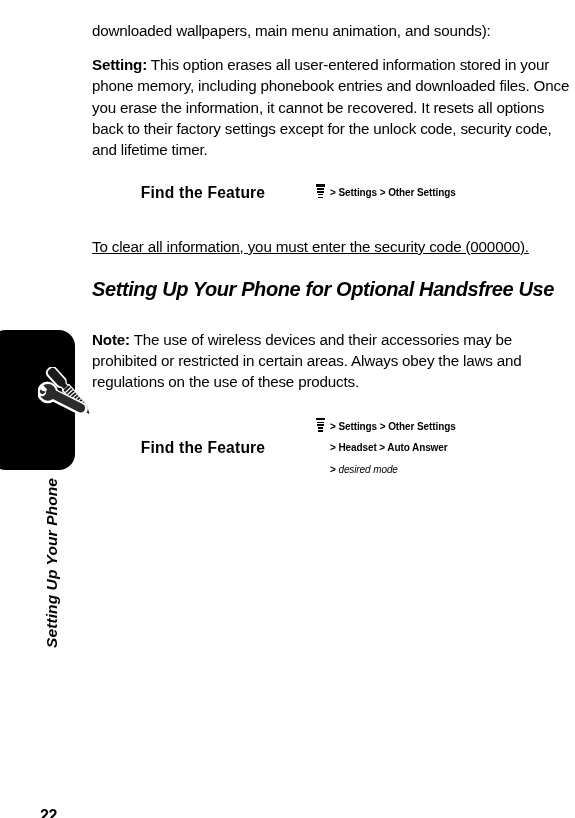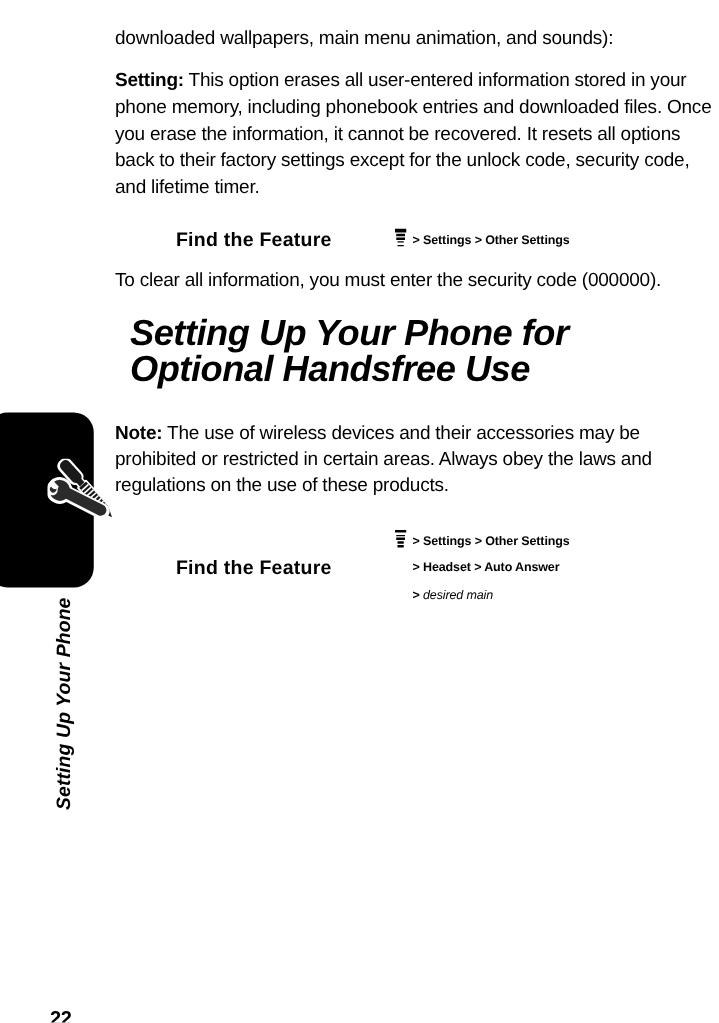--- a/index.html
+++ b/index.html
@@ -79,22 +79,22 @@
     margin: 0 0 13px 0;
     font-size: 15.2px;
     line-height: 21.2px;
     letter-spacing: -0.18px;
     text-align: left;
   }
   p.body .lead { font-weight: bold; }
   p.body.indent { text-indent: 26px; }
 
   h2.section-heading {
-    margin: 12px;
-    font-size: 29px;
+    margin: 0;
+    font-size: 20px;
     line-height: 29px;
     font-weight: bold;
     font-style: italic;
     letter-spacing: -0.4px;
   }
 
   
   .fff {
     display: flex;
     align-items: center;
@@ -231,32 +231,32 @@
       <span class="lead">Setting:</span><span> This option erases all user-entered information stored in your phone memory, including phonebook entries and downloaded files. Once you erase the information, it cannot be recovered. It resets all options back to their factory settings except for the unlock code, security code, and lifetime timer.</span>
     </p>
 
     <div class="fff">
       <div class="fff-label">Find the Feature</div>
       <div class="fff-path">
         <span class="ln"><span class="menu-icon"><i class="b1"></i><i class="b2"></i><i class="b3"></i><i class="b4"></i><i class="b5"></i></span><span>&gt; Settings &gt; Other Settings</span></span>
       </div>
     </div>
 
-    <p class="body" style="margin-top:10px; margin-bottom:18px;">To clear all information, you must enter the security code (000000).</p>
+    <p class="body" style="margin-top:32px; margin-bottom:18px;text-decoration:underline;">To clear all information, you must enter the security code (000000).</p>
 
     <h2 class="section-heading" style="margin-bottom:17px;">Setting Up Your Phone for Optional Handsfree Use</h2>
 
 
     <p class="body" style="margin-bottom:23px;margin-top:25px;">
       <span class="lead">Note:</span><span> The use of wireless devices and their accessories may be prohibited or restricted in certain areas. Always obey the laws and regulations on the use of these products.</span>
     </p>
 
     <div class="fff">
       <div class="fff-label">Find the Feature</div>
       <div class="fff-path">
         <span class="ln"><span class="menu-icon"><i class="b1"></i><i class="b2"></i><i class="b3"></i><i class="b4"></i><i class="b5"></i></span><span>&gt; Settings &gt; Other Settings</span></span>
         <span class="ln r2">&gt; Headset  &gt; Auto Answer</span>
-        <span class="ln r3"><span>&gt; </span><span class="ital">desired main</span></span>
+        <span class="ln r3"><span>&gt; </span><span class="ital">desired mode</span></span>
       </div>
     </div>
 
   </div>
 </div>
 
 </body></html>

